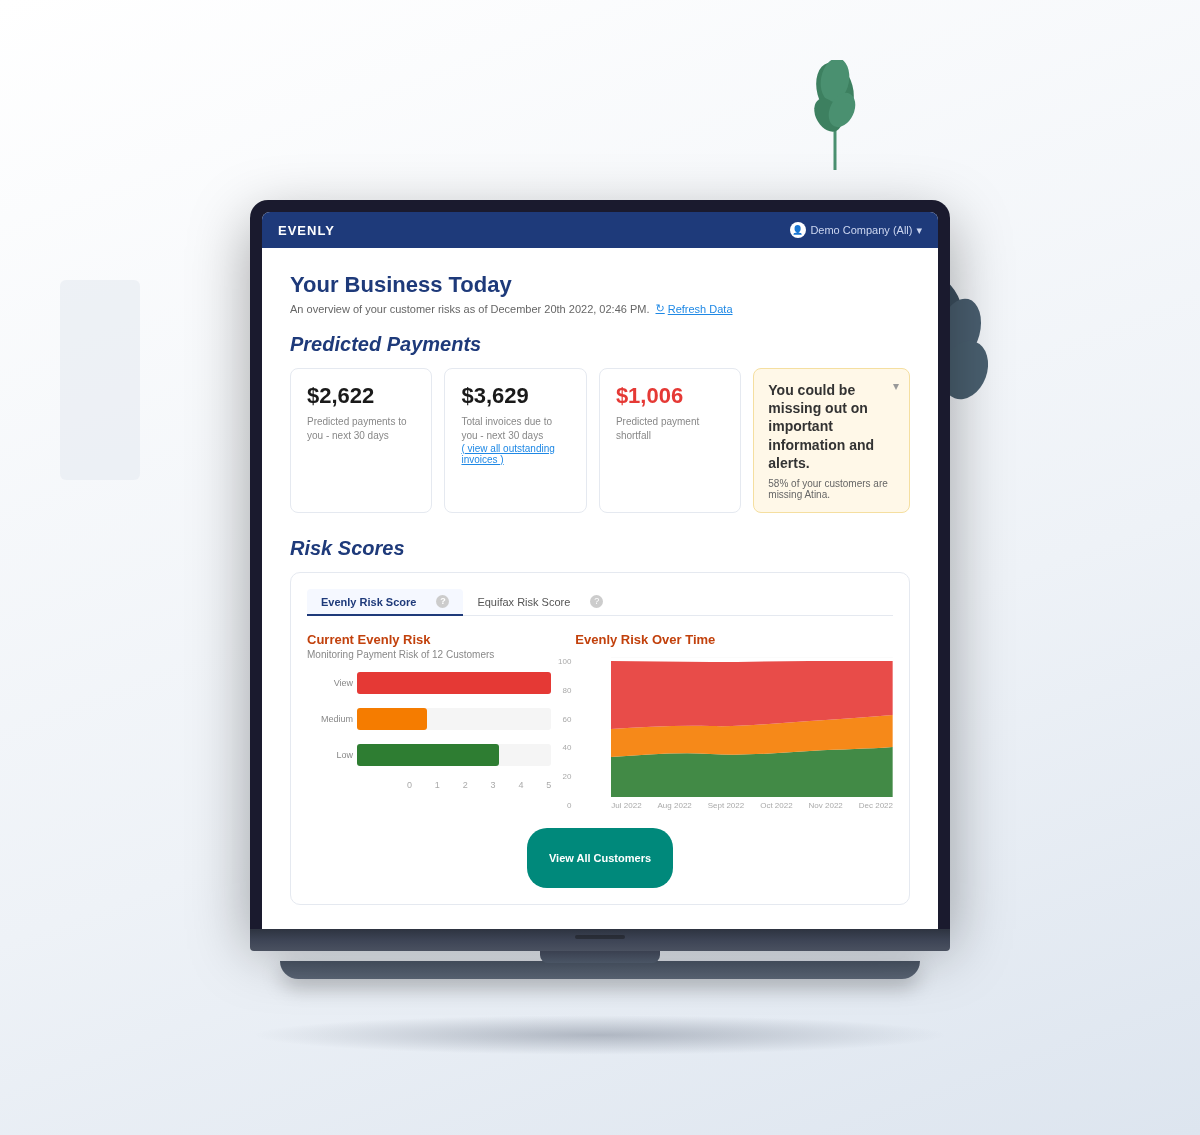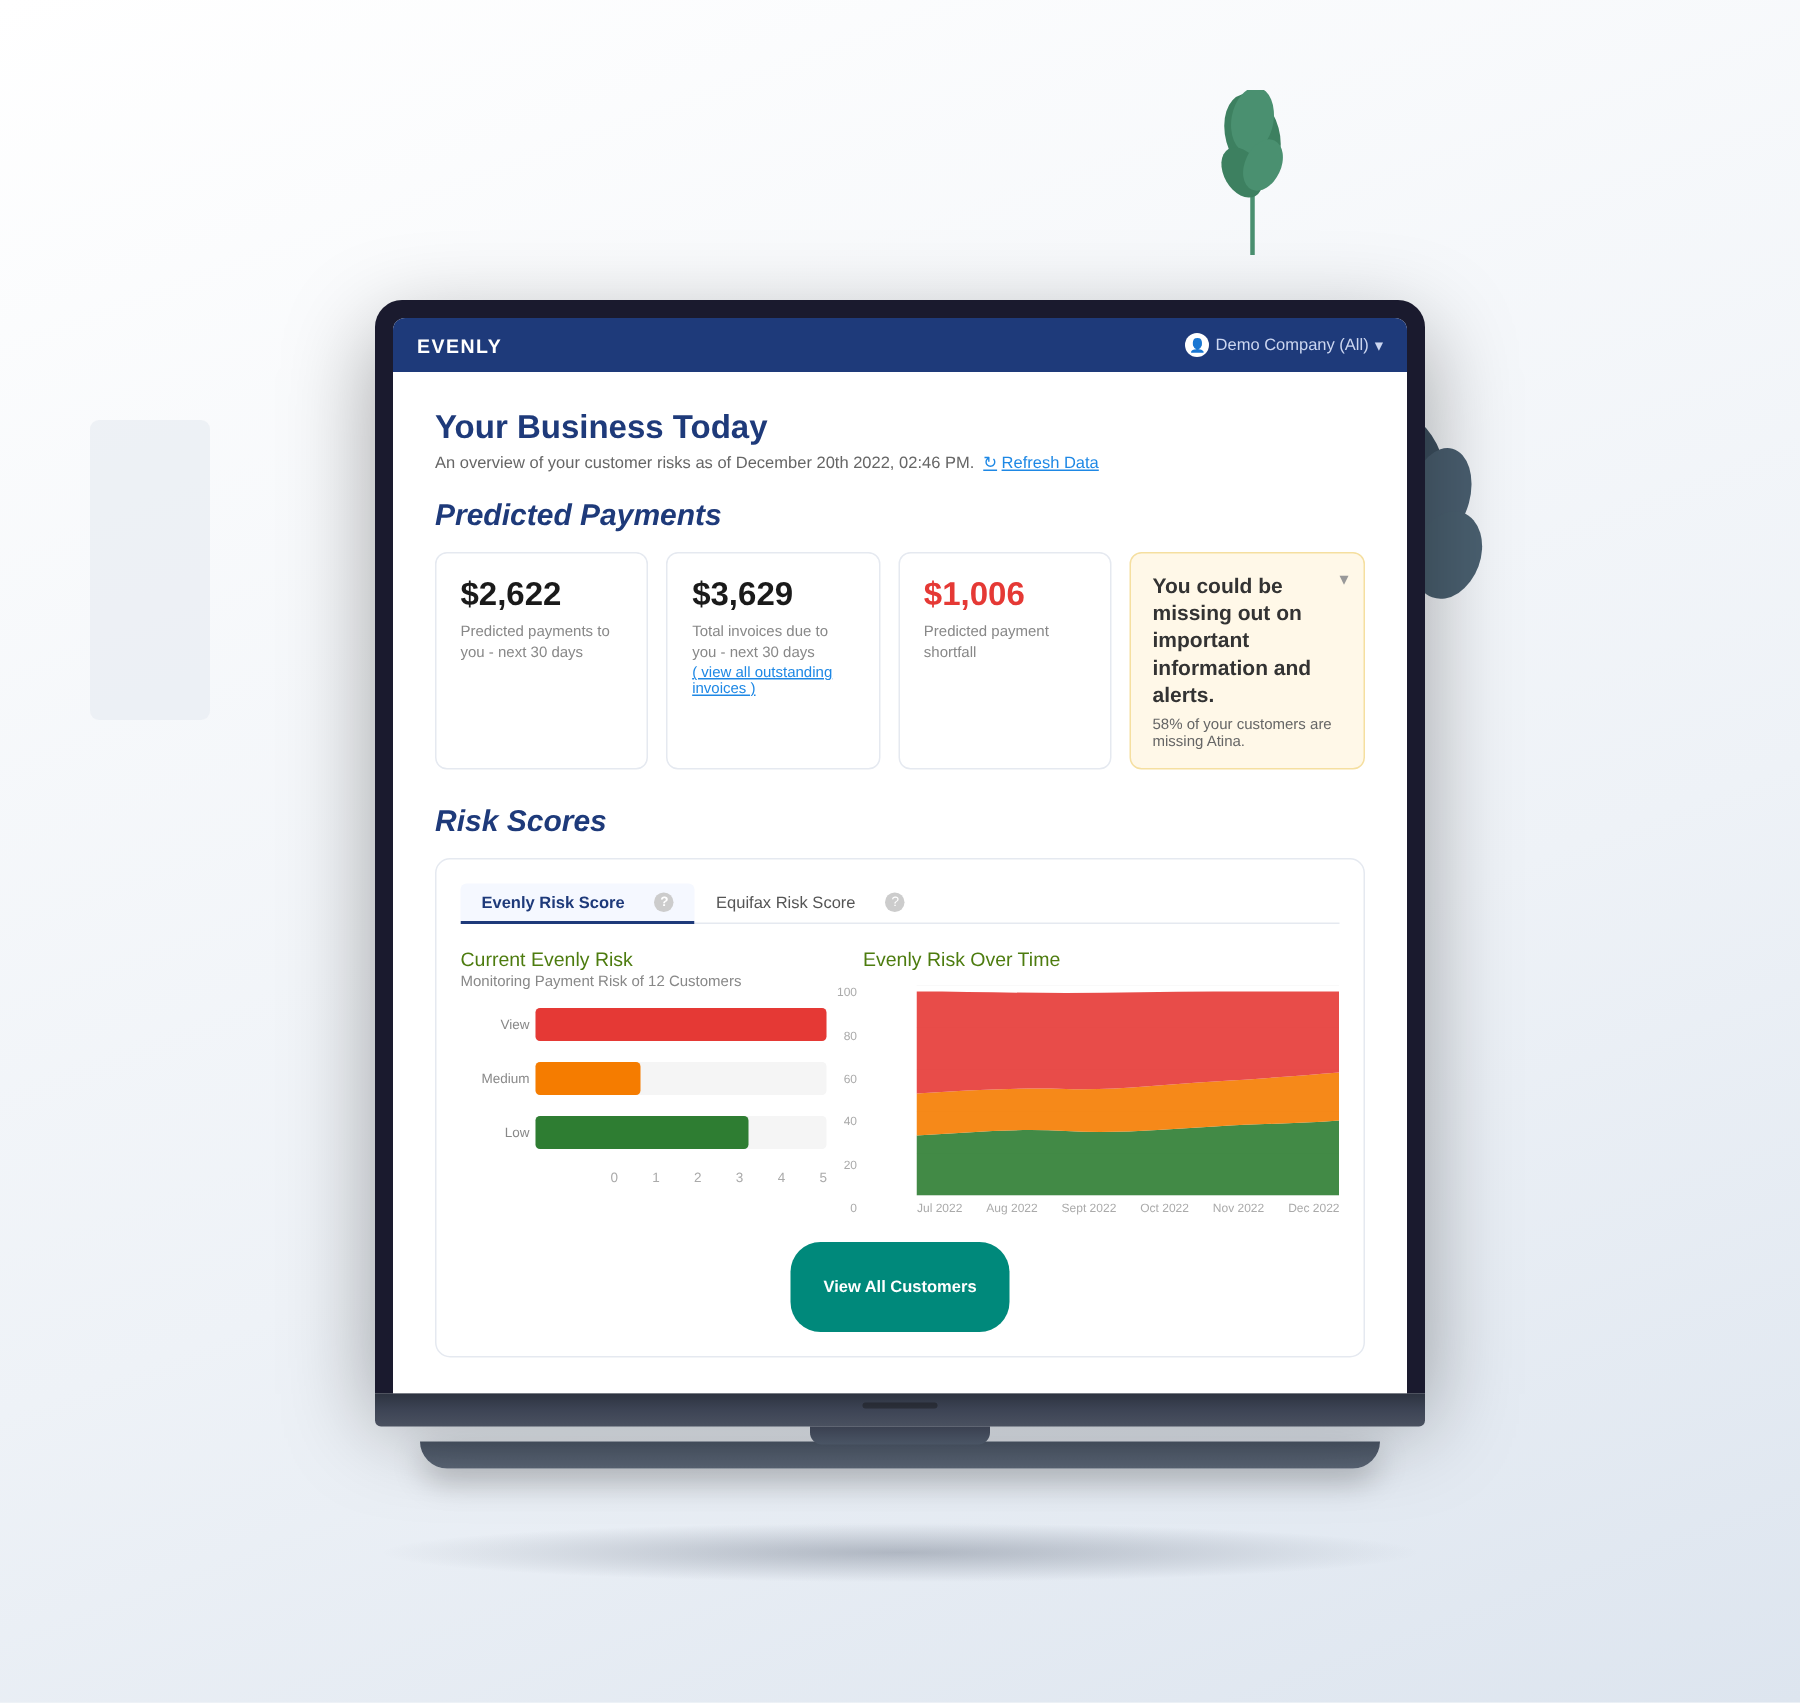--- a/index.html
+++ b/index.html
@@ -262,22 +262,22 @@
 
     
     .charts-grid {
       display: grid;
       grid-template-columns: 1fr 1.3fr;
       gap: 24px;
     }
 
     .chart-section-title {
       font-size: 13px;
-      font-weight: 400;
-      color: #4d7c0f;
+      font-weight: 700;
+      color: #c2410c;
       margin-bottom: 2px;
     }
     .chart-section-sub {
       font-size: 10px;
       color: #888;
       margin-bottom: 12px;
     }
 
     
     .bar-chart {

